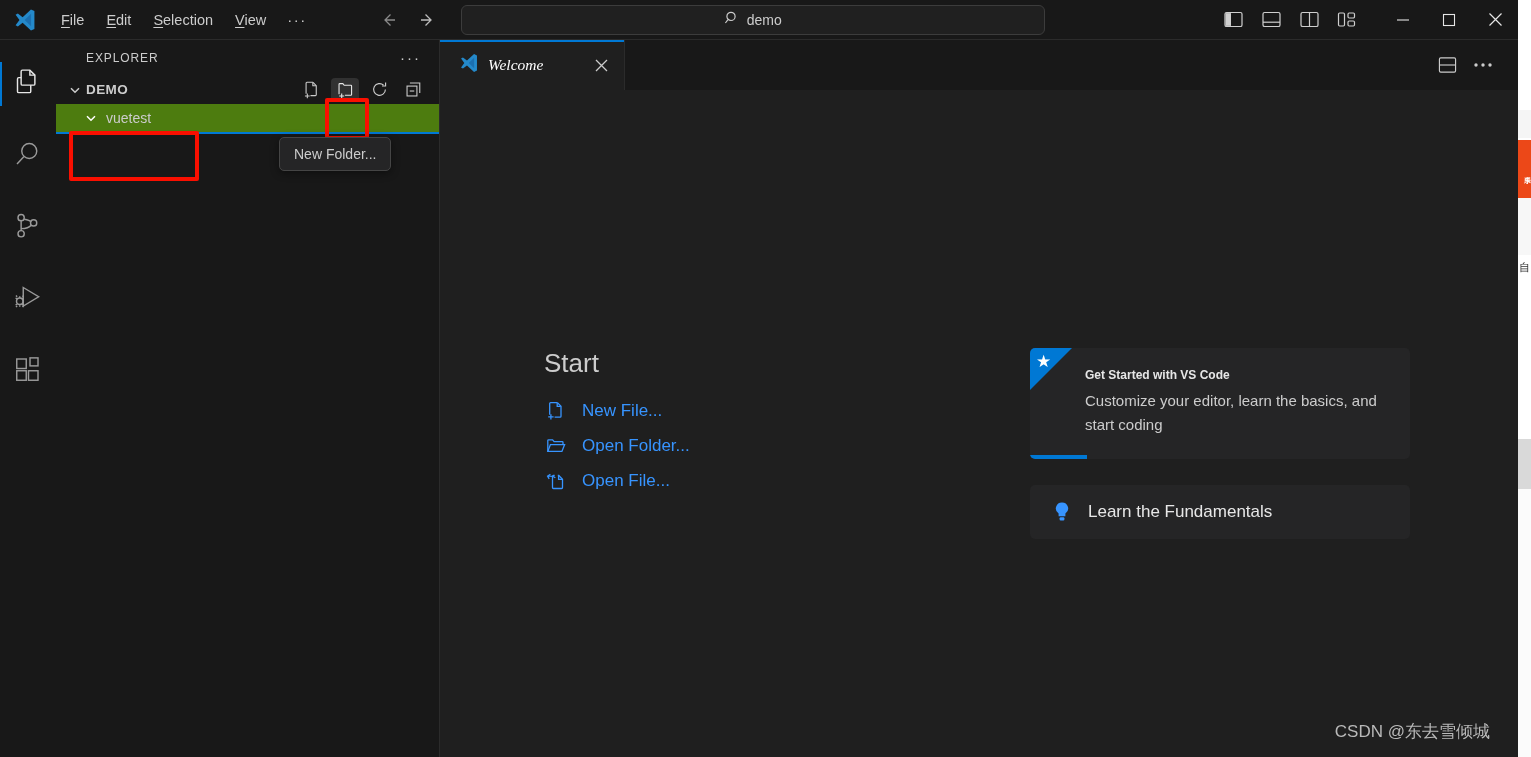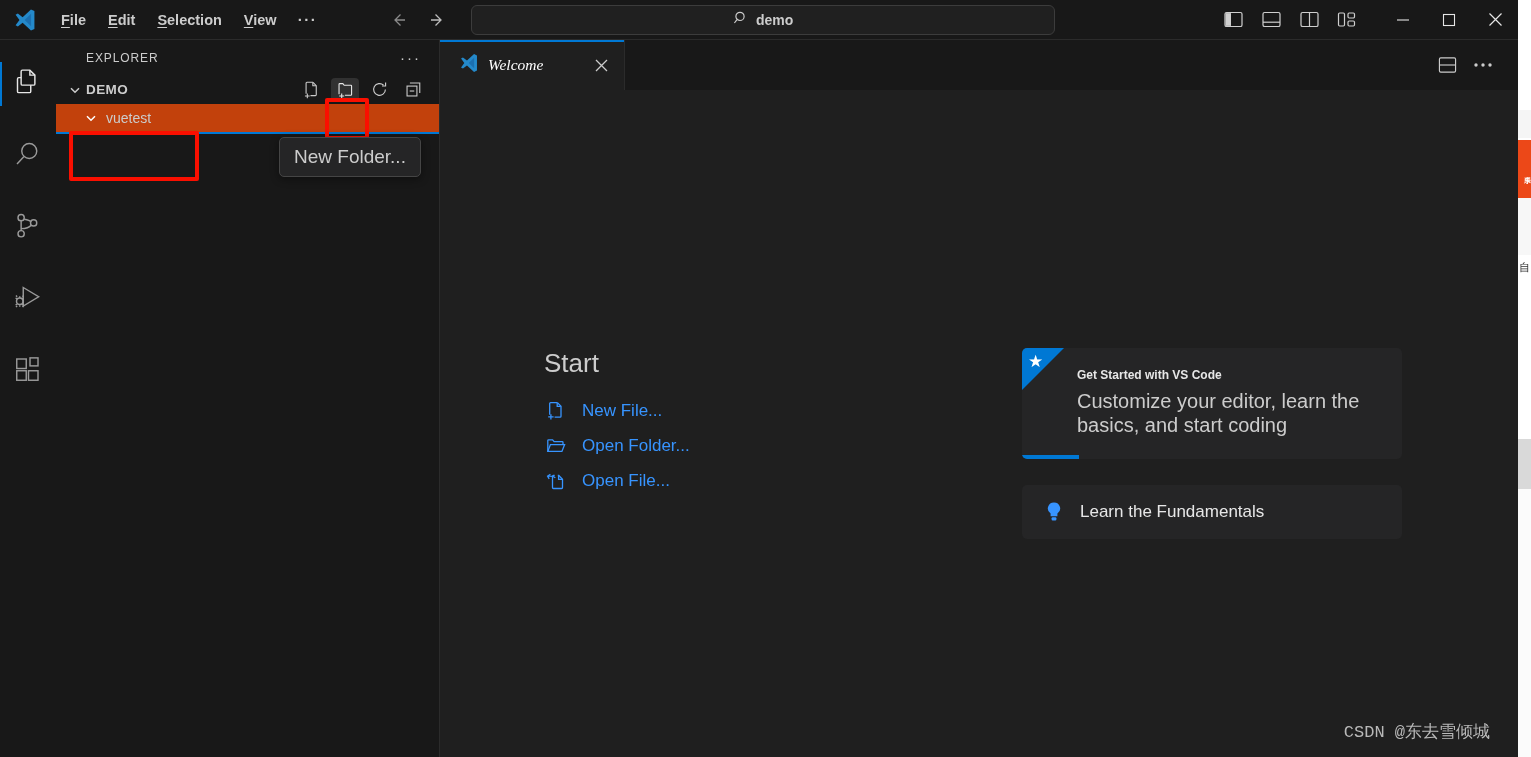--- a/index.html
+++ b/index.html
@@ -19,21 +19,20 @@
     background:#ec4818; color:#fff; font-size:7px; line-height:8px;
     writing-mode:vertical-rl; text-align:center; padding-top:3px; letter-spacing:0px;
   }
   .bg-cn-char { position:absolute; right:0; top:255px; width:13px; height:24px; color:#333; font-size:11px; text-align:center; line-height:24px; }
 
   
   .titlebar {
     position:absolute; left:0; top:0; width:1518px; height:40px;
     background:#181818; display:flex; align-items:center;
     border-bottom:1px solid #2b2b2b;
-    font-weight:bold;
   }
   .vscode-logo { width:50px; height:40px; display:flex; align-items:center; justify-content:center; }
   .menu-items { display:flex; align-items:center; height:40px; }
   .menu-item {
     padding:0 11px; height:26px; line-height:26px; font-size:14.5px; color:#cccccc;
     border-radius:4px; cursor:default; white-space:nowrap;
   }
   .menu-item u { text-decoration:underline; text-underline-offset:2px; }
   .menu-dots { padding:0 10px; font-size:15px; color:#cccccc; letter-spacing:1.5px; line-height:18px;}
   .navbtns { display:flex; align-items:center; margin-left:60px; gap:18px; }
@@ -84,81 +83,81 @@
   .fa-btn {
     width:28px; height:24px; display:flex; align-items:center; justify-content:center;
     color:#cccccc; border-radius:4px;
   }
   .fa-btn.hovered { background:#313131; }
   .tree-row {
     height:30px; display:flex; align-items:center; padding-left:26px;
     color:#cccccc; font-size:14px;
   }
   .tree-row.selected {
-    background:#c2410c; border-bottom:2px solid #0078d4;
+    background:#4d7c0f; border-bottom:2px solid #0078d4;
   }
   .tree-label { margin-left:6px; }
 
   
   .anno { position:absolute; border:4px solid #fa0f00; border-radius:2px; pointer-events:none; }
 
   
   .tooltip {
     position:absolute; background:#252526; border:1px solid #454545; border-radius:5px;
-    color:#cccccc; font-size:19px; padding:8px 14px; white-space:nowrap;
+    color:#cccccc; font-size:14px; padding:8px 14px; white-space:nowrap;
     box-shadow:0 2px 8px rgba(0,0,0,.45);
   }
 
   
   .editor-area { position:absolute; left:440px; top:40px; width:1078px; height:717px; background:#1f1f1f; }
   .tabbar { height:50px; background:#181818; display:flex; align-items:stretch; position:relative; }
   .tab {
     width:185px; background:#1f1f1f; display:flex; align-items:center; gap:8px;
     padding:0 12px 0 18px; position:relative; border-right:1px solid #2b2b2b;
   }
   .tab.active::before {
     content:""; position:absolute; left:0; right:0; top:0; height:2px; background:#0078d4;
   }
   .tab-title { font-size:15.5px; color:#ffffff; font-style:italic; font-family:"Liberation Serif", serif; }
   .tab-close { margin-left:auto; width:22px; height:22px; display:flex; align-items:center; justify-content:center; color:#cccccc; }
   .tab-actions { margin-left:auto; display:flex; align-items:center; gap:6px; padding-right:20px; }
   .ta-btn { width:30px; height:30px; display:flex; align-items:center; justify-content:center; color:#cccccc; }
 
   
   .welcome { position:relative; height:667px; background:#1f1f1f; }
-  .welcome-cols { position:absolute; left:104px; top:258px; display:flex; gap:8px; }
+  .welcome-cols { position:absolute; left:104px; top:258px; display:flex; gap:16px; }
   .col-left { width:470px; }
   .col-right { width:420px; }
   .sec-head { font-size:26px; color:#cccccc; font-weight:normal; margin-bottom:20px; }
   .start-list { display:flex; flex-direction:column; gap:11px; }
   .start-item { display:flex; align-items:center; gap:14px; color:#3794ff; font-size:17px; }
   .start-ico { width:24px; height:24px; display:flex; align-items:center; justify-content:center; color:#3794ff; }
   .recent-block { margin-top:66px; }
   .recent-text { font-size:17px; color:#cccccc; line-height:36px; max-width:390px; }
   .recent-text a { color:#3794ff; text-decoration:none; }
 
   .wt-card {
     position:relative; width:380px; background:#252526; border-radius:5px;
     padding:20px 22px 22px 55px; margin-bottom:26px; overflow:hidden;
   }
   .wt-ribbon { position:absolute; left:0; top:0; width:0; height:0; border-left:42px solid #0078d4; border-bottom:42px solid transparent; }
   .wt-star { position:absolute; left:6px; top:3px; color:#ffffff; font-size:17px; }
   .wt-title { font-size:12px; font-weight:bold; color:#e7e7e7; margin-bottom:7px; }
-  .wt-desc { font-size:20px; color:#cccccc; line-height:24px; }
+  .wt-desc { font-size:15px; color:#cccccc; line-height:24px; }
   .wt-progress { position:absolute; left:0; bottom:0; height:4px; background:#0078d4; }
   .wt-card-simple {
     position:relative; width:380px; background:#252526; border-radius:5px;
     padding:16px 22px 16px 22px; display:flex; align-items:center; gap:16px;
   }
   .wt-bulb { color:#3794ff; font-size:20px; display:flex; align-items:center; }
   .wt-simple-title { font-size:17px; font-weight:normal; color:#e7e7e7; }
 
   .watermark {
     position:absolute; right:28px; bottom:14px; color:#b9b9b9; font-size:17px;
-    font-family:Liberation Mono, monospace;
+    font-family:Liberation Sans, sans-serif;
   }
 </style>
 </head>
 <body>
 
 <div id="root">
 
   <div class="bg-window">
     <div class="bg-win-seg" style="top:0;height:110px;background:#ffffff;"></div>
     <div class="bg-win-seg" style="top:110px;height:28px;background:#f5f5f5;"></div>

